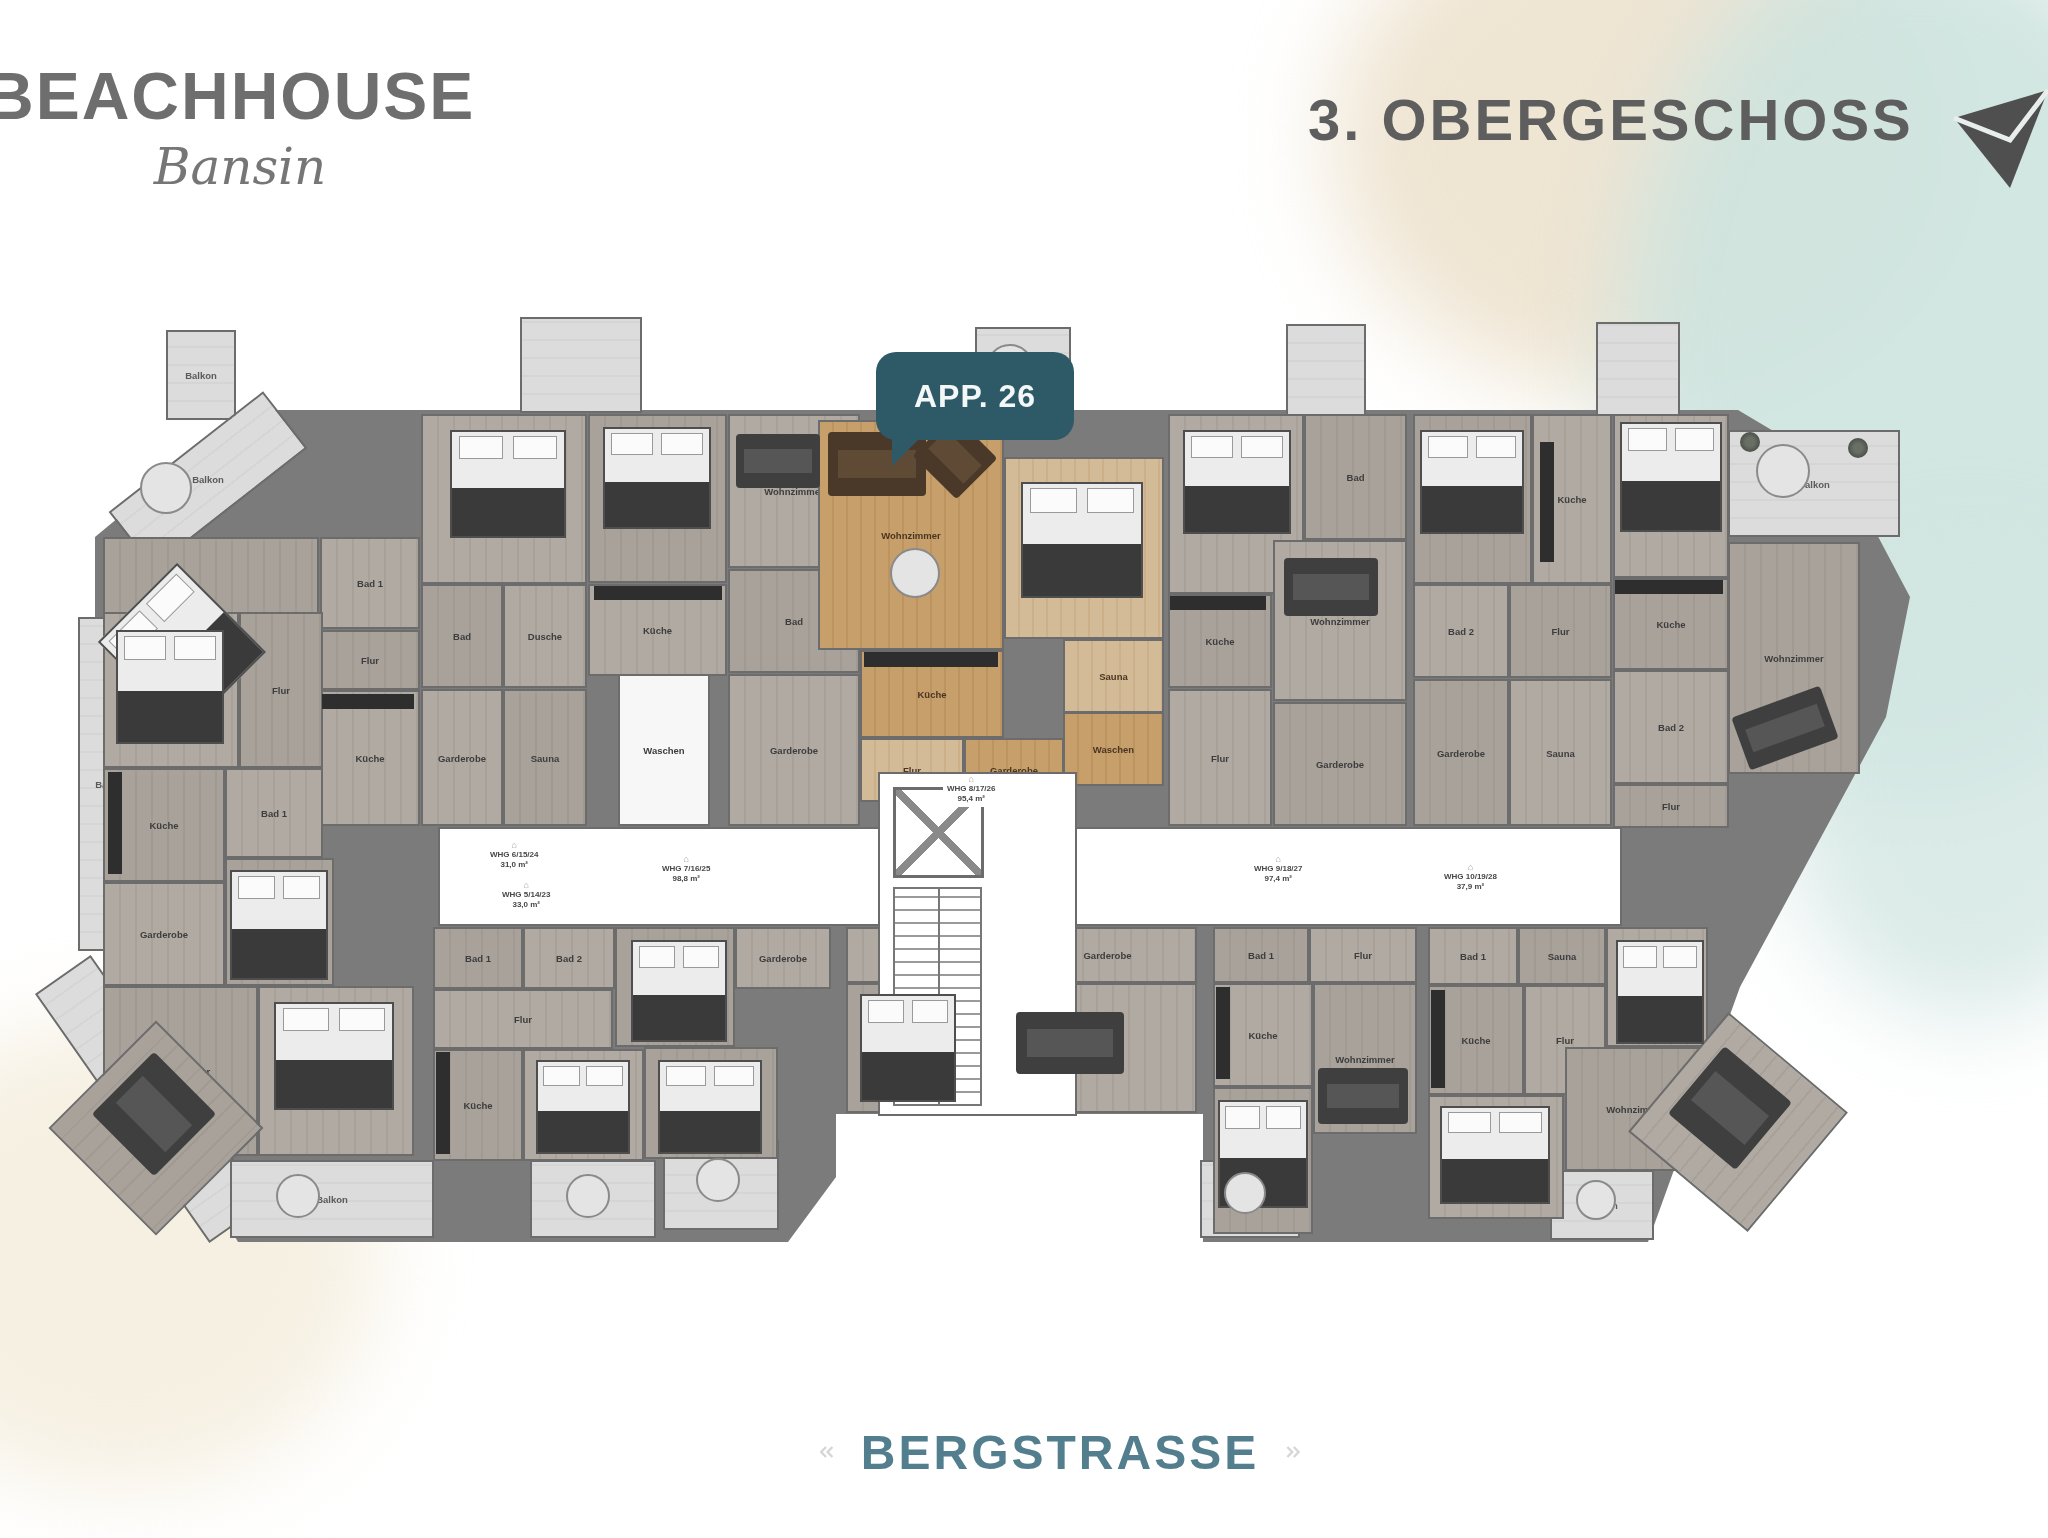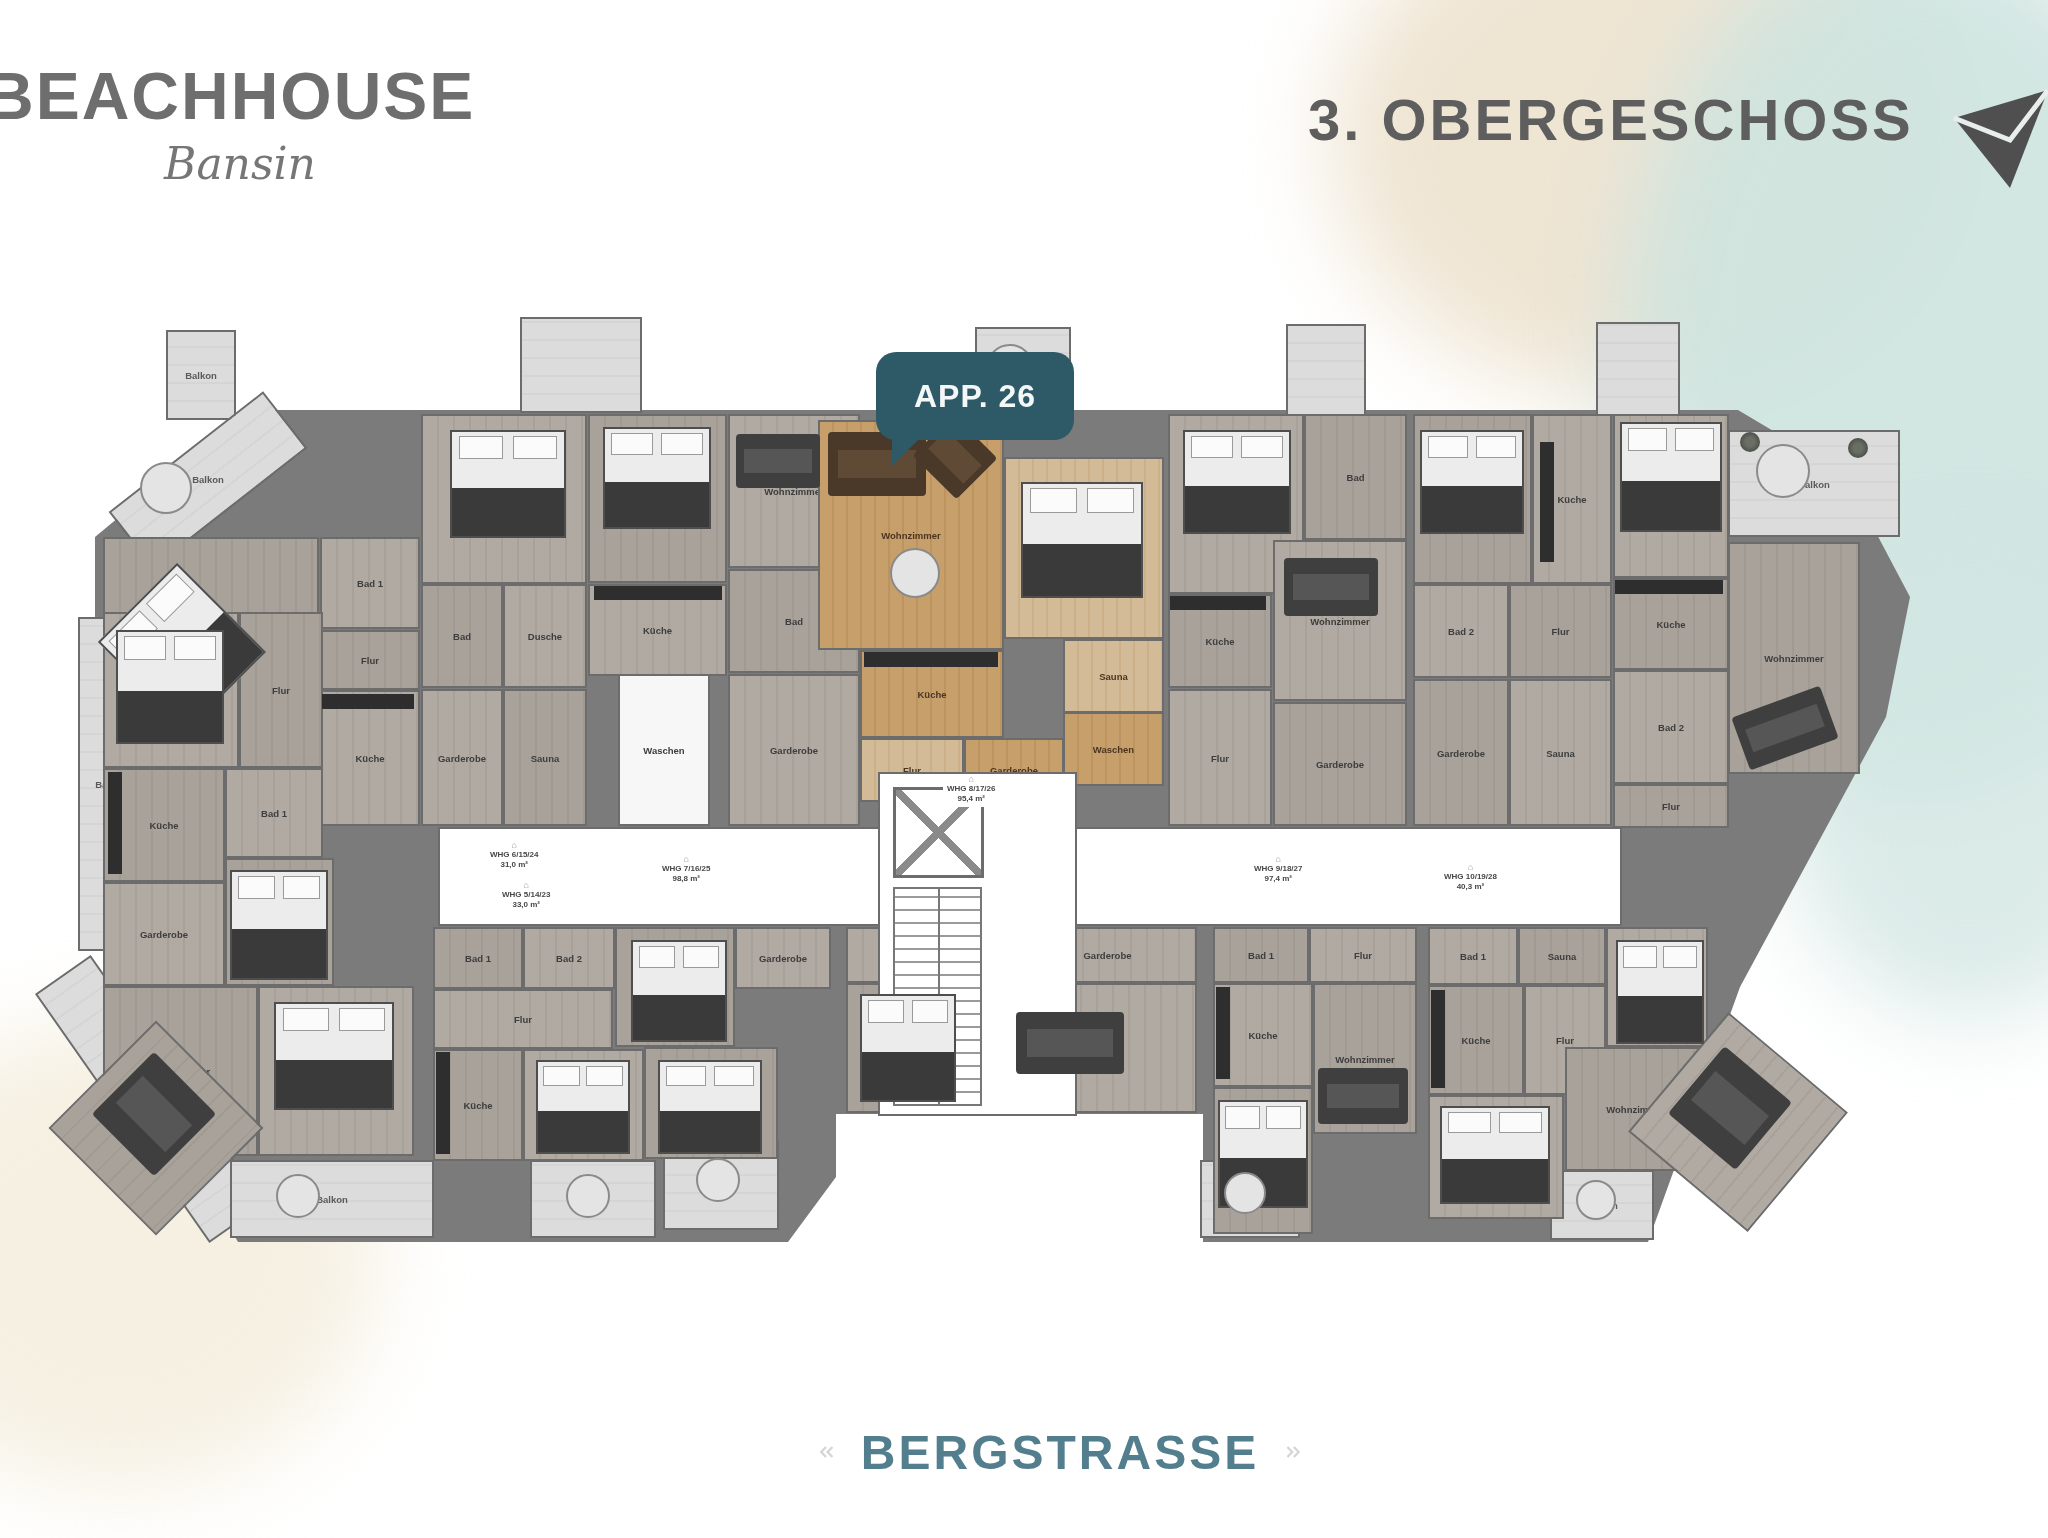--- a/index.html
+++ b/index.html
@@ -6,21 +6,21 @@
   .page{position:relative;width:2048px;height:1538px;overflow:hidden;background:#ffffff;
         font-family:"Liberation Sans",sans-serif;}
 
   
   .wash{position:absolute;border-radius:50%;filter:blur(45px);pointer-events:none;}
 
   
   .brand{position:absolute;left:-14px;top:58px;font-size:66px;font-weight:bold;
          letter-spacing:2px;color:#6e6e6e;white-space:nowrap;}
   .brand-sub{position:absolute;left:40px;top:138px;width:400px;text-align:center;
-         font-family:"DejaVu Serif",serif;font-style:italic;font-size:44px;color:#767676;}
+         font-family:"DejaVu Serif",serif;font-style:italic;font-size:50px;color:#767676;}
   .floor-title{position:absolute;left:1308px;top:86px;font-size:58px;font-weight:bold;
          letter-spacing:3px;color:#5e5e5e;white-space:nowrap;}
   .north{position:absolute;left:1952px;top:88px;width:100px;height:105px;}
 
   
   .badge{position:absolute;left:876px;top:352px;width:198px;height:88px;background:#2e5a68;
          border-radius:20px;color:#f4f7f7;font-size:32px;font-weight:bold;letter-spacing:1px;
          display:flex;align-items:center;justify-content:center;z-index:40;}
   .badge-tail{position:absolute;left:892px;top:436px;width:0;height:0;z-index:39;
          border-top:30px solid #2e5a68;border-right:30px solid transparent;}
@@ -473,21 +473,21 @@
       <div class="tbl" style="left: 1136px; top: 770px; width: 38px; height: 38px;"></div>
       <div class="tbl" style="left: 1488px; top: 778px; width: 36px; height: 36px;"></div>
       <div class="tbl" style="left: 188px; top: 772px; width: 40px; height: 40px;"></div>
       <div class="plant" style="left: 1652px; top: 30px; width: 20px; height: 20px;"></div>
       <div class="plant" style="left: 1760px; top: 36px; width: 20px; height: 20px;"></div>
       <div class="plaque" style="left: 398px; top: 438px;"><span class="roof">⌂</span><span>WHG 6/15/24</span><br><span>31,0 m²</span></div>
       <div class="plaque" style="left: 410px; top: 478px;"><span class="roof">⌂</span><span>WHG 5/14/23</span><br><span>33,0 m²</span></div>
       <div class="plaque" style="left: 570px; top: 452px;"><span class="roof">⌂</span><span>WHG 7/16/25</span><br><span>98,8 m²</span></div>
       <div class="plaque" style="left: 855px; top: 372px;"><span class="roof">⌂</span><span>WHG 8/17/26</span><br><span>95,4 m²</span></div>
       <div class="plaque" style="left: 1162px; top: 452px;"><span class="roof">⌂</span><span>WHG 9/18/27</span><br><span>97,4 m²</span></div>
-      <div class="plaque" style="left: 1352px; top: 460px;"><span class="roof">⌂</span><span>WHG 10/19/28</span><br><span>40,3 m²</span></div>
+      <div class="plaque" style="left: 1352px; top: 460px;"><span class="roof">⌂</span><span>WHG 10/19/28</span><br><span>37,9 m²</span></div>
     </div>
 
   <div class="badge-tail"></div>
   <div class="badge">APP. 26</div>
 
   <div class="street-bottom">
     <svg width="74" height="58" viewBox="0 0 74 58">
       <polyline points="30,4 6,29 30,54" fill="none" stroke="#d6d6d6" stroke-width="12"></polyline>
       <polyline points="62,4 38,29 62,54" fill="none" stroke="#d6d6d6" stroke-width="12"></polyline>
     </svg>

